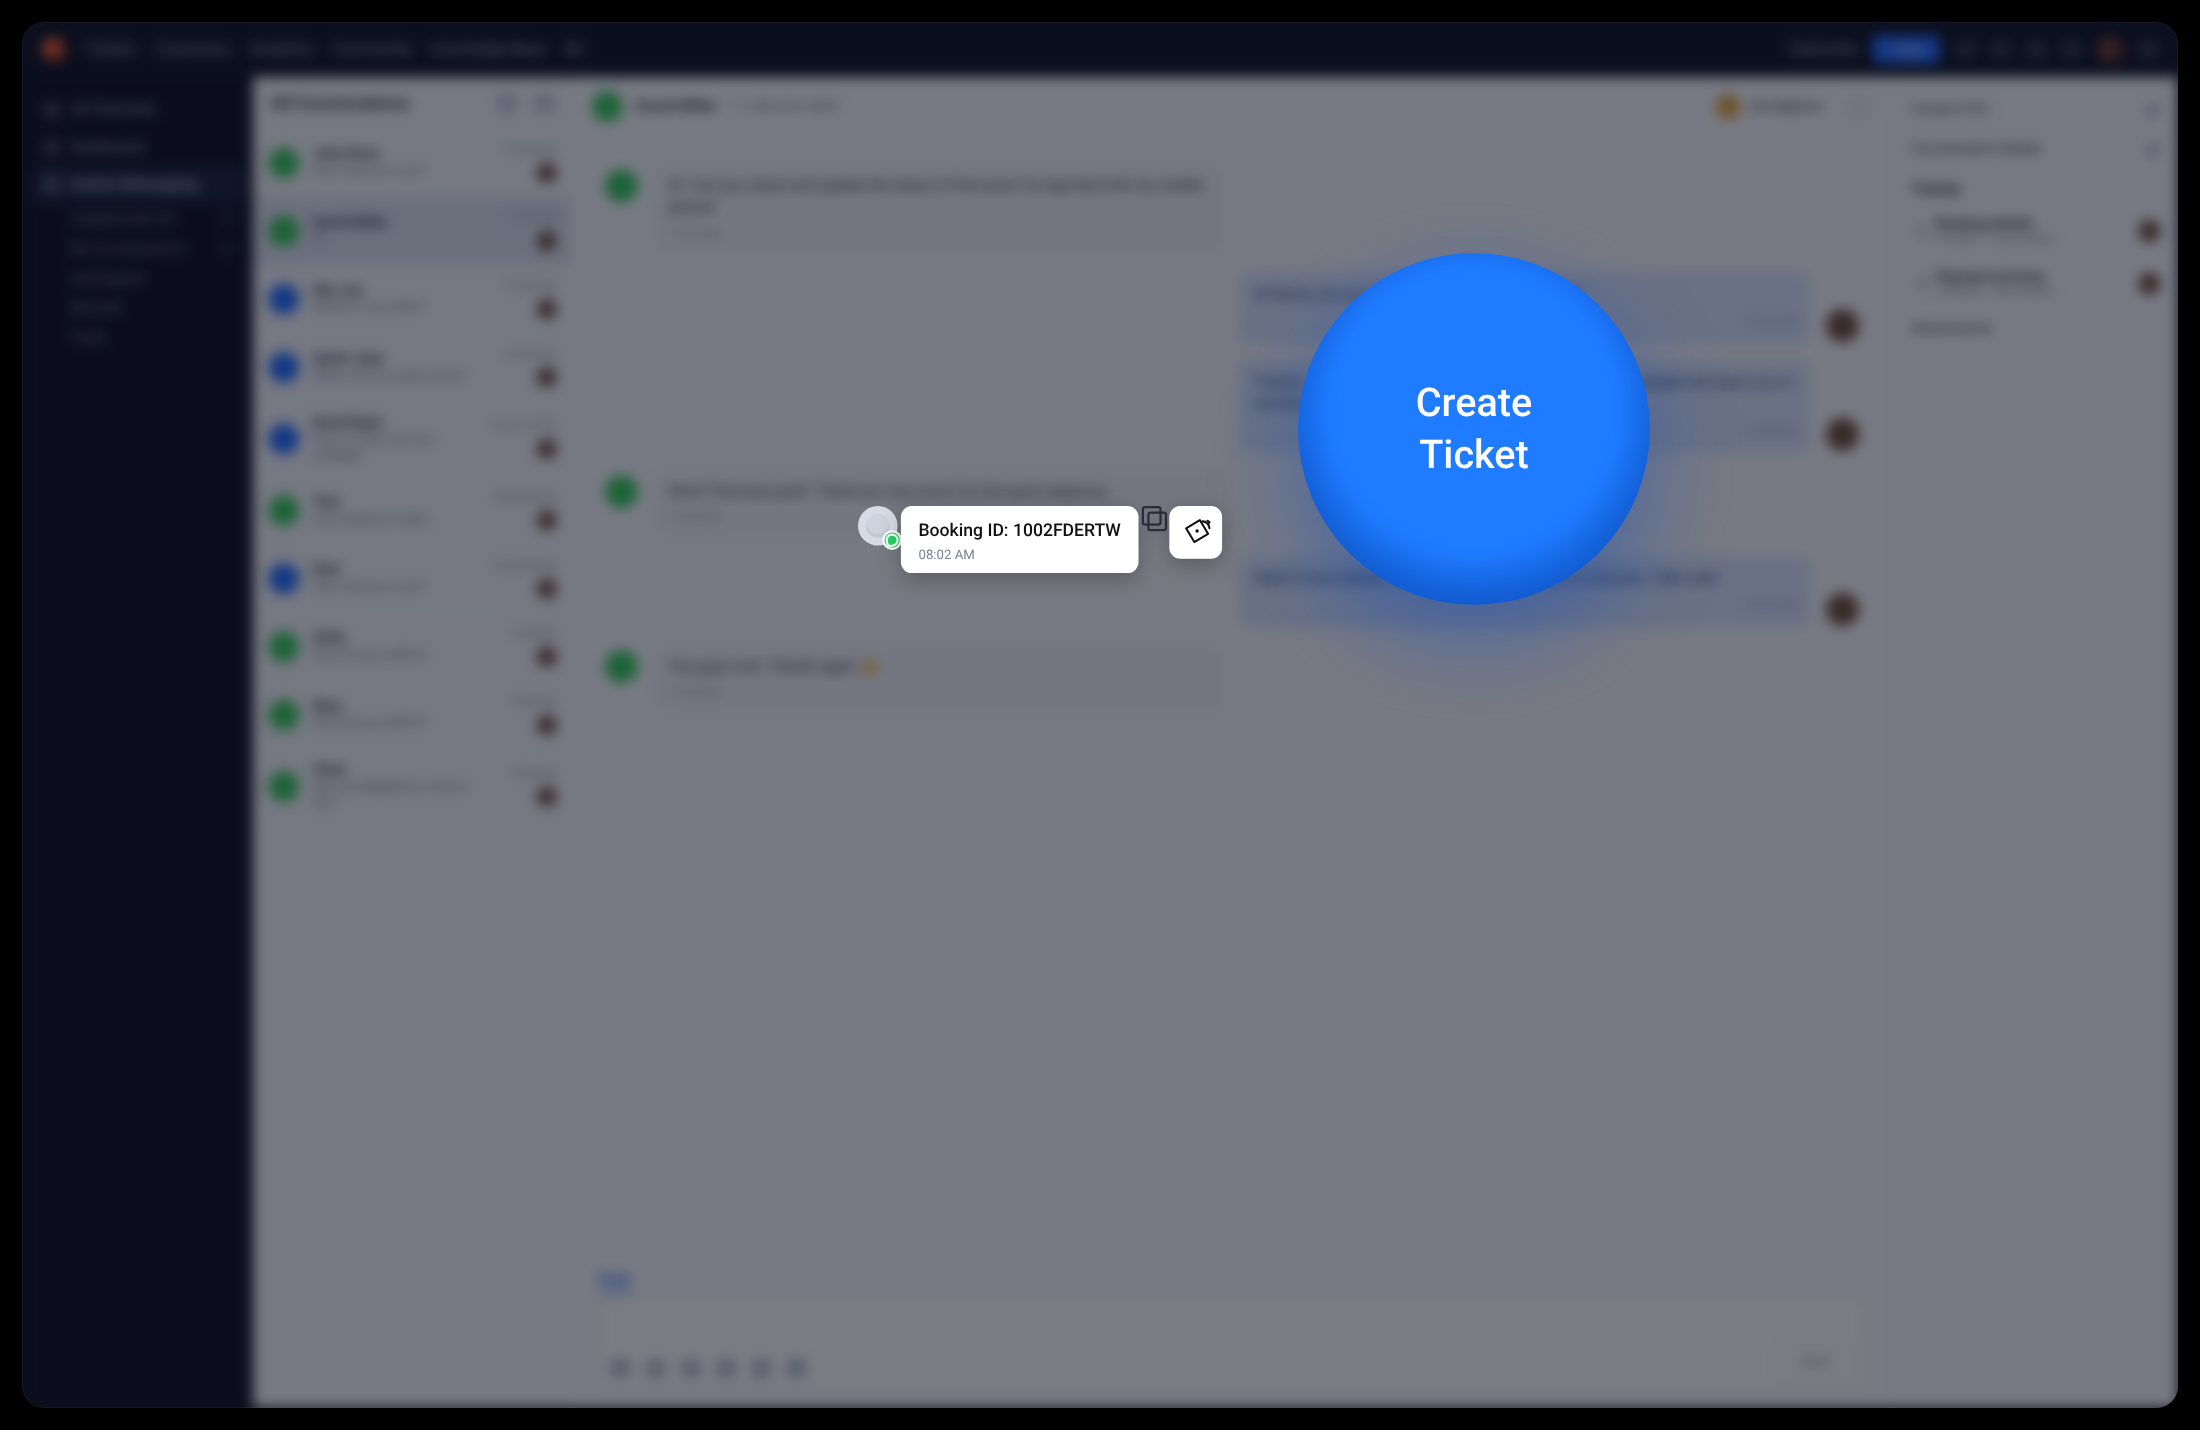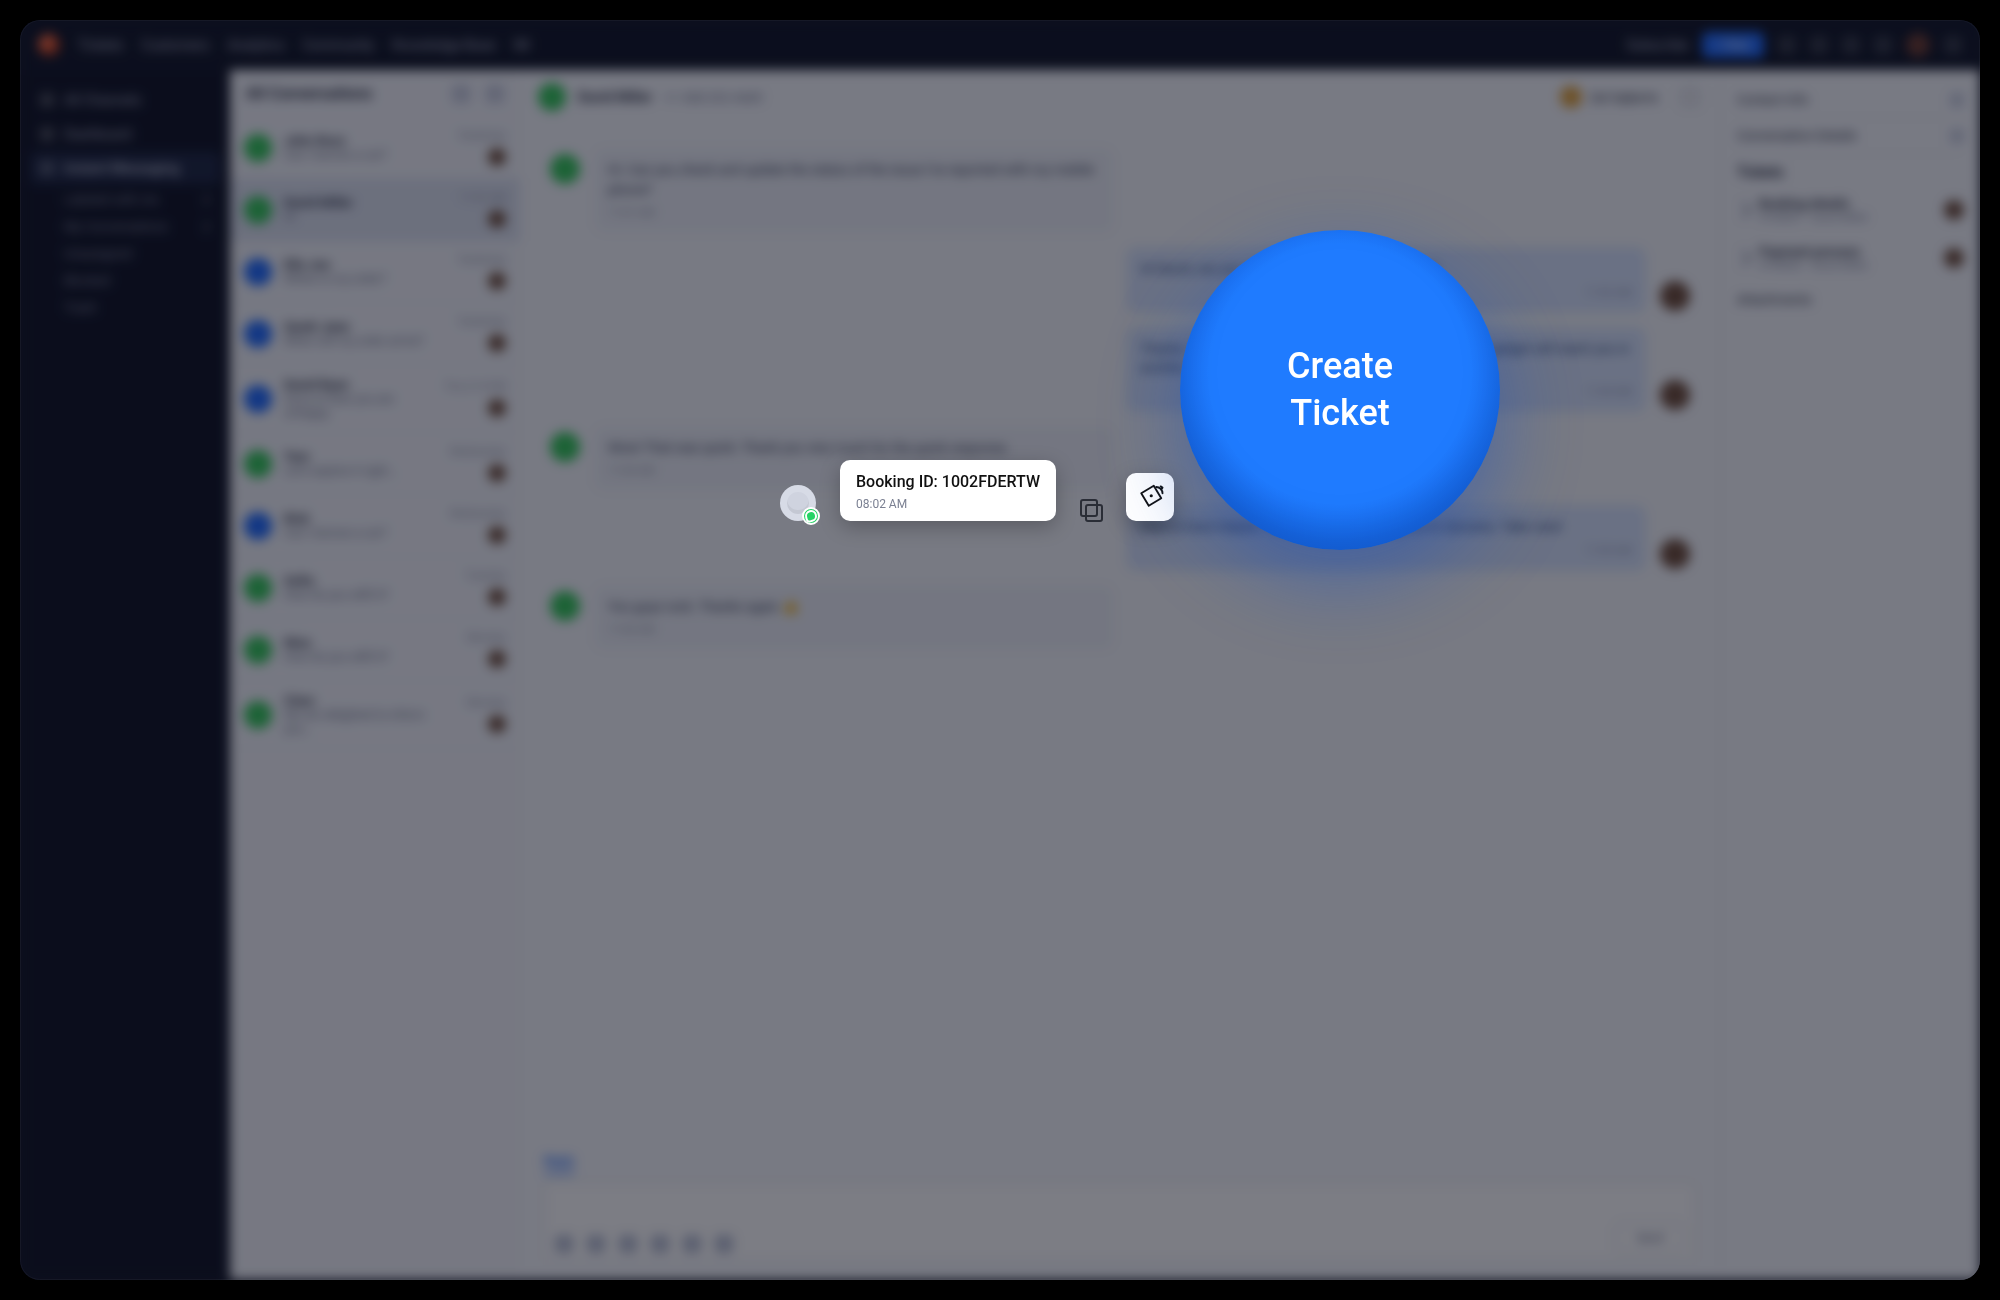--- a/index.html
+++ b/index.html
@@ -85,21 +85,21 @@
   .tick-caret{width:12px;height:12px;border-right:2px solid #7a8099;border-bottom:2px solid #7a8099; transform:rotate(-45deg);}
   .tick-main{flex:1;}
   .tick-title{font-size:13px;font-weight:600;}
   .tick-sub{font-size:11px;color:#7a8099;}
   .tick-av{width:20px;height:20px;border-radius:50%;background:#6f4d3a;}
 
   
   .overlay { position:absolute; inset:0; }
   .dim { position:absolute; inset:0; background: rgba(10,14,28,0.45); }
 
-  .focus-row { position:absolute; display:flex; align-items:flex-end; gap:24px; }
+  .focus-row { position:absolute; display:flex; align-items:flex-start; gap:3px; }
 
   .bot-av {
     width:36px; height:36px; border-radius:50%; background:#d7dbe6;
     position:relative; display:flex;align-items:center;justify-content:center;
   }
   .bot-face { width:22px;height:22px;border-radius:50%;background:#cfd3df; box-shadow: inset 0 -4px 0 rgba(0,0,0,0.05);}
   .wa-badge {
     position:absolute; right:-4px; bottom:-4px; width:18px;height:18px;border-radius:50%;
     background:#25d366; border:2px solid #fff; display:flex;align-items:center;justify-content:center;
   }

